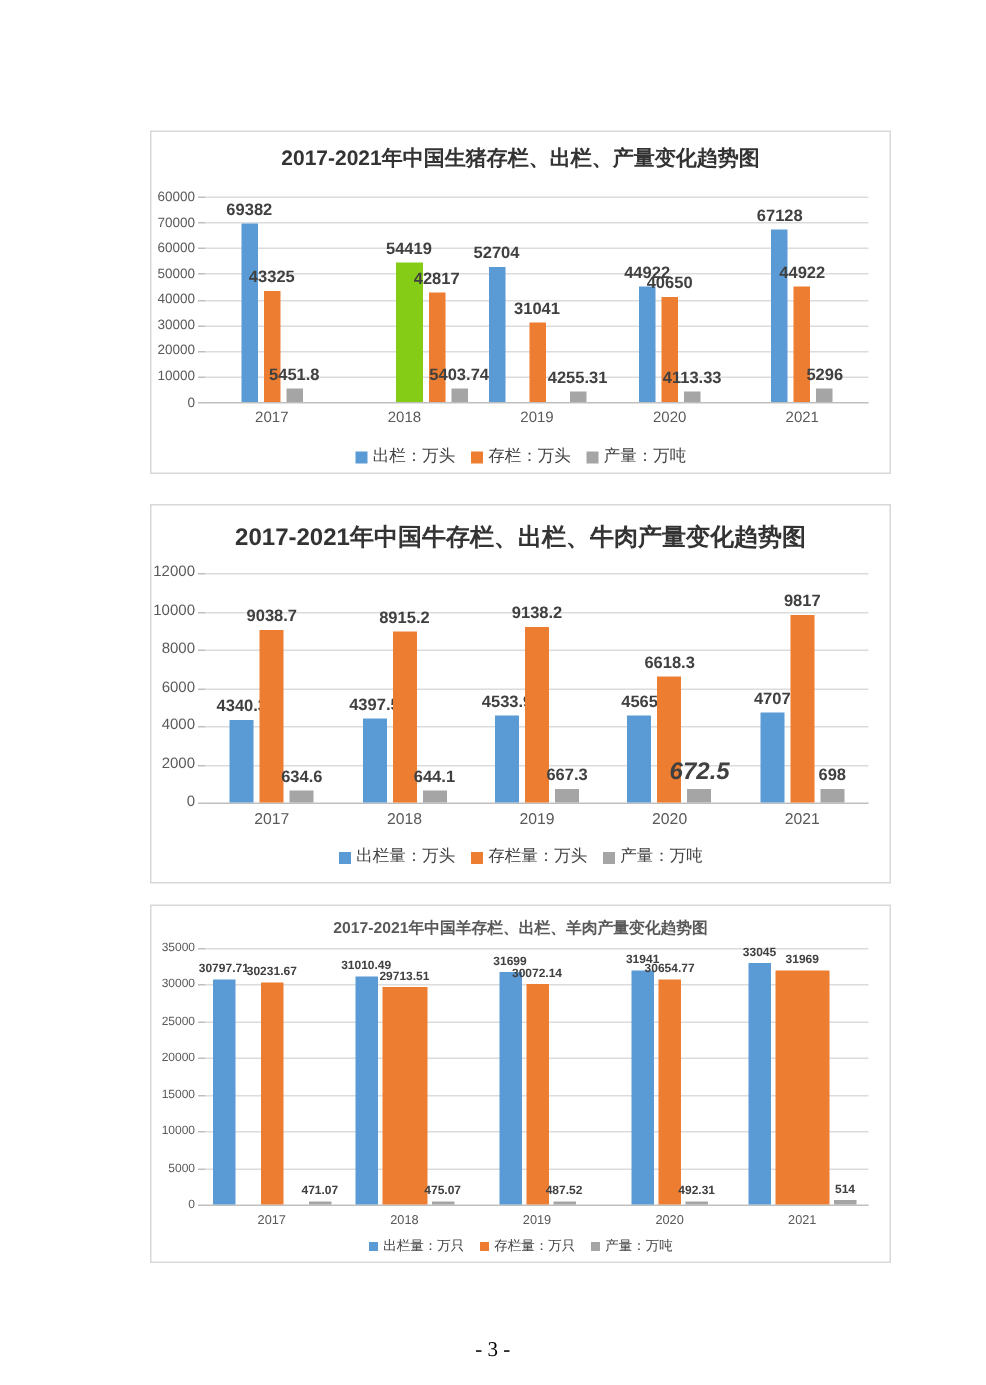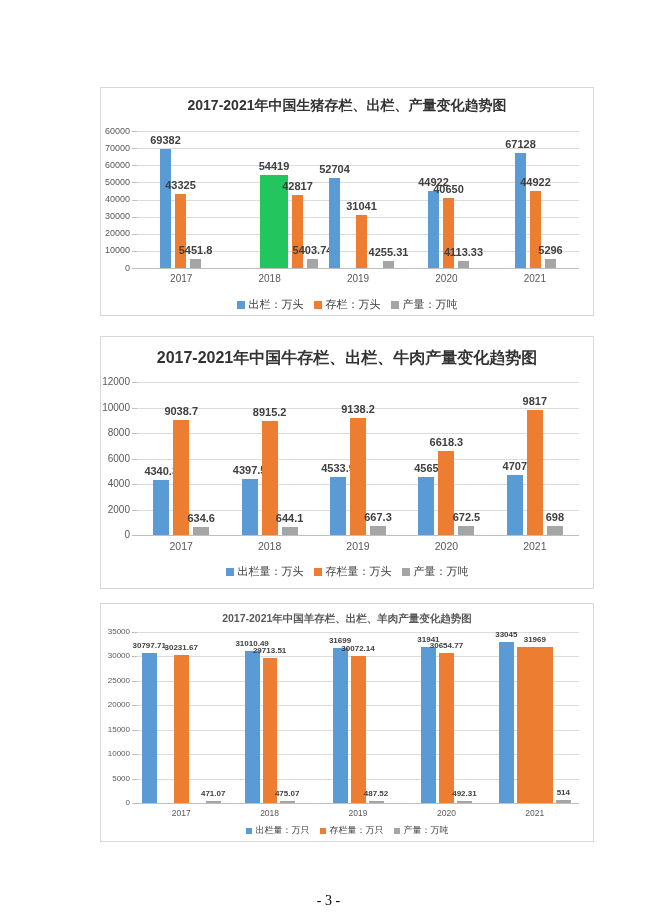--- a/index.html
+++ b/index.html
@@ -84,21 +84,21 @@
               <span class="bar-label" style="font-size: 11px;">69382</span>
             </div>
             <div class="bar" style="width: 11px; height: 74px; background: rgb(237, 125, 49);">
               <span class="bar-label" style="font-size: 11px;">43325</span>
             </div>
             <div class="bar" style="width: 11px; height: 9px; background: rgb(165, 165, 165);">
               <span class="bar-label" style="font-size: 11px;">5451.8</span>
             </div>
           </div>
           <div class="bar-group" style="column-gap: 4px;">
-            <div class="bar" style="width: 28px; height: 93px; background: #22c55e; margin-left: 36px;">
+            <div class="bar" style="width: 18px; height: 93px; background: #84cc16; margin-left: 36px;">
               <span class="bar-label" style="font-size: 11px;">54419</span>
             </div>
             <div class="bar" style="width: 11px; height: 73px; background: rgb(237, 125, 49);">
               <span class="bar-label" style="font-size: 11px;">42817</span>
             </div>
             <div class="bar" style="width: 11px; height: 9px; background: rgb(165, 165, 165);">
               <span class="bar-label" style="font-size: 11px;">5403.74</span>
             </div>
           </div>
           <div class="bar-group" style="column-gap: 16px;">
@@ -218,21 +218,21 @@
             </div>
           </div>
           <div class="bar-group" style="column-gap: 4px;">
             <div class="bar" style="width: 16px; height: 58px; background: rgb(91, 155, 213);">
               <span class="bar-label" style="font-size: 11px;">4565</span>
             </div>
             <div class="bar" style="width: 16px; height: 84px; background: rgb(237, 125, 49);">
               <span class="bar-label" style="font-size: 11px;">6618.3</span>
             </div>
             <div class="bar" style="width: 16px; height: 9px; background: rgb(165, 165, 165);">
-              <span class="bar-label" style="font-size: 11px;">672.5</span>
+              <span class="bar-label" style="font-size: 16px; font-style: italic;">672.5</span>
             </div>
           </div>
           <div class="bar-group" style="column-gap: 4px;">
             <div class="bar" style="width: 16px; height: 60px; background: rgb(91, 155, 213);">
               <span class="bar-label" style="font-size: 11px;">4707</span>
             </div>
             <div class="bar" style="width: 16px; height: 125px; background: rgb(237, 125, 49);">
               <span class="bar-label" style="font-size: 11px;">9817</span>
             </div>
             <div class="bar" style="width: 16px; height: 9px; background: rgb(165, 165, 165);">
@@ -300,21 +300,21 @@
               <span class="bar-label" style="font-size: 8px;">30231.67</span>
             </div>
             <div class="bar" style="width: 15px; height: 2px; background: rgb(165, 165, 165);">
               <span class="bar-label" style="font-size: 8px;">471.07</span>
             </div>
           </div>
           <div class="bar-group" style="column-gap: 3px;">
             <div class="bar" style="width: 15px; height: 152px; background: rgb(91, 155, 213);">
               <span class="bar-label" style="font-size: 8px;">31010.49</span>
             </div>
-            <div class="bar" style="width: 14px; height: 145px; background: rgb(237, 125, 49);">
+            <div class="bar" style="width: 30px; height: 145px; background: rgb(237, 125, 49);">
               <span class="bar-label" style="font-size: 8px;">29713.51</span>
             </div>
             <div class="bar" style="width: 15px; height: 2px; background: rgb(165, 165, 165);">
               <span class="bar-label" style="font-size: 8px;">475.07</span>
             </div>
           </div>
           <div class="bar-group" style="column-gap: 3px;">
             <div class="bar" style="width: 15px; height: 155px; background: rgb(91, 155, 213);">
               <span class="bar-label" style="font-size: 8px;">31699</span>
             </div>

